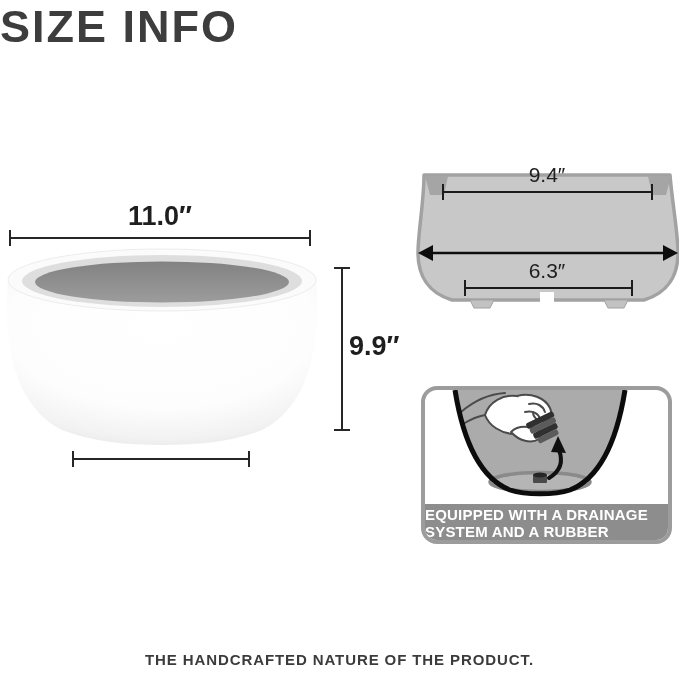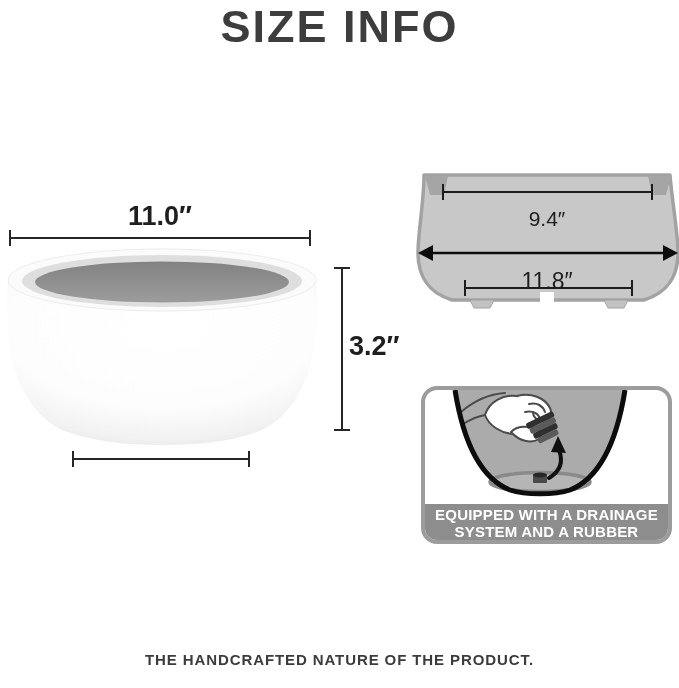--- a/index.html
+++ b/index.html
@@ -5,28 +5,28 @@
   :root{
     --title_text:#3d3d3d; --dim_text:#1e1e1e; --line_color:#262626;
     --section_fill:#c8c8c8; --section_edge:#a2a2a2; --section_cap:#a5a5a5;
     --pot_interior_dark:#828282; --pot_interior_light:#9c9c9c;
     --caption_bar:#8d8d8d; --caption_text:#ffffff; --note_text:#3b3b3b;
   }
   html,body{margin:0;padding:0;background:#ffffff;}
   .stage{position:relative;width:679px;height:688px;background:#ffffff;overflow:hidden;
          font-family:"Liberation Sans","DejaVu Sans",sans-serif;}
   .abs{position:absolute;}
-  .title{left:0;top:0;width:679px;text-align:center;line-height:54px;
+  .title{left:0;top:0;width:679px;line-height:54px;
          font-size:45px;font-weight:800;letter-spacing:2px;color:var(--title_text);}
   .dim-label{color:var(--dim_text);font-size:27px;font-weight:700;text-align:center;}
-  .cs-label{color:var(--dim_text);font-weight:400;text-align:center;width:130px;left:482px;margin-top:44px;}
+  .cs-label{color:var(--dim_text);font-weight:400;text-align:center;width:130px;left:482px;}
   .drain-box{left:421px;top:386px;width:251px;height:158px;border:4px solid #9c9c9c;
              border-radius:16px;background:#ffffff;overflow:hidden;box-sizing:border-box;}
   .caption-bar{position:absolute;left:0;right:0;bottom:0;height:36px;background:var(--caption_bar);
-               text-align:center;color:var(--caption_text);font-weight:700;font-size:15px;
+               text-align:left;color:var(--caption_text);font-weight:700;font-size:15px;
                line-height:17px;letter-spacing:.2px;padding-top:2px;box-sizing:border-box;margin-top:24px;}
   .note{left:0;top:650px;width:679px;text-align:center;color:var(--note_text);
         font-size:15px;font-weight:600;letter-spacing:.9px;line-height:20px;}
   svg{display:block;}
 </style>
 </head>
 <body>
 
 <div class="stage">
 
@@ -64,21 +64,21 @@
     <ellipse cx="158" cy="34" rx="154" ry="31" fill="#fbfbfb" stroke="#ededed" stroke-width="1"></ellipse>
     <ellipse cx="158" cy="35" rx="140" ry="26" fill="#dedede"></ellipse>
     <ellipse cx="158" cy="36" rx="127" ry="20.5" fill="url(#potInt)"></ellipse>
   </svg>
 
   <svg class="abs" style="left:333px;top:258px;" width="22" height="180" viewBox="0 0 22 180">
     <line x1="9" y1="10" x2="9" y2="172" stroke="var(--line_color)" stroke-width="2"></line>
     <line x1="1" y1="10" x2="17" y2="10" stroke="var(--line_color)" stroke-width="2"></line>
     <line x1="1" y1="172" x2="17" y2="172" stroke="var(--line_color)" stroke-width="2"></line>
   </svg>
-  <div class="abs dim-label" style="left:349px;top:331px;width:60px;text-align:left;">3.2″</div>
+  <div class="abs dim-label" style="left:349px;top:331px;width:60px;text-align:left;">9.9″</div>
 
   <svg class="abs" style="left:70px;top:449px;" width="182" height="20" viewBox="0 0 182 20">
     <line x1="3" y1="10" x2="179" y2="10" stroke="var(--line_color)" stroke-width="2"></line>
     <line x1="3" y1="2" x2="3" y2="18" stroke="var(--line_color)" stroke-width="2"></line>
     <line x1="179" y1="2" x2="179" y2="18" stroke="var(--line_color)" stroke-width="2"></line>
   </svg>
 
   <svg class="abs" style="left:416px;top:161px;" width="264" height="152" viewBox="0 0 264 152">
     <path d="M 8,14 L 254,14
              C 256,40 262,72 262,92
@@ -104,21 +104,21 @@
       <polygon points="262,92 247,84 247,100" fill="#0d0d0d"></polygon>
     </g>
 
     <g>
       <line x1="49" y1="127" x2="216" y2="127" stroke="#1c1c1c" stroke-width="2"></line>
       <line x1="49" y1="119" x2="49" y2="135" stroke="#1c1c1c" stroke-width="2"></line>
       <line x1="216" y1="119" x2="216" y2="135" stroke="#1c1c1c" stroke-width="2"></line>
     </g>
   </svg>
   <div class="abs cs-label" style="top:163px;font-size:21px;">9.4″</div>
-  <div class="abs cs-label" style="top:224px;font-size:23px;">11.8″</div>
+  <div class="abs cs-label" style="top:259px;font-size:21px;">6.3″</div>
 
   <div class="abs drain-box">
     <svg width="243" height="114" viewBox="0 0 243 114">
 
       <path d="M 30,0 C 38,50 55,88 85,100 C 100,105 130,105 145,100 C 175,88 192,50 200,0 Z" fill="#ababab"></path>
 
       <ellipse cx="115" cy="92" rx="50" ry="9.5" fill="#b5b5b5" stroke="#8a8a8a" stroke-width="3.5"></ellipse>
 
       <g>
         <rect x="108" y="85" width="14" height="8" rx="1" fill="#4a4a4a"></rect>

